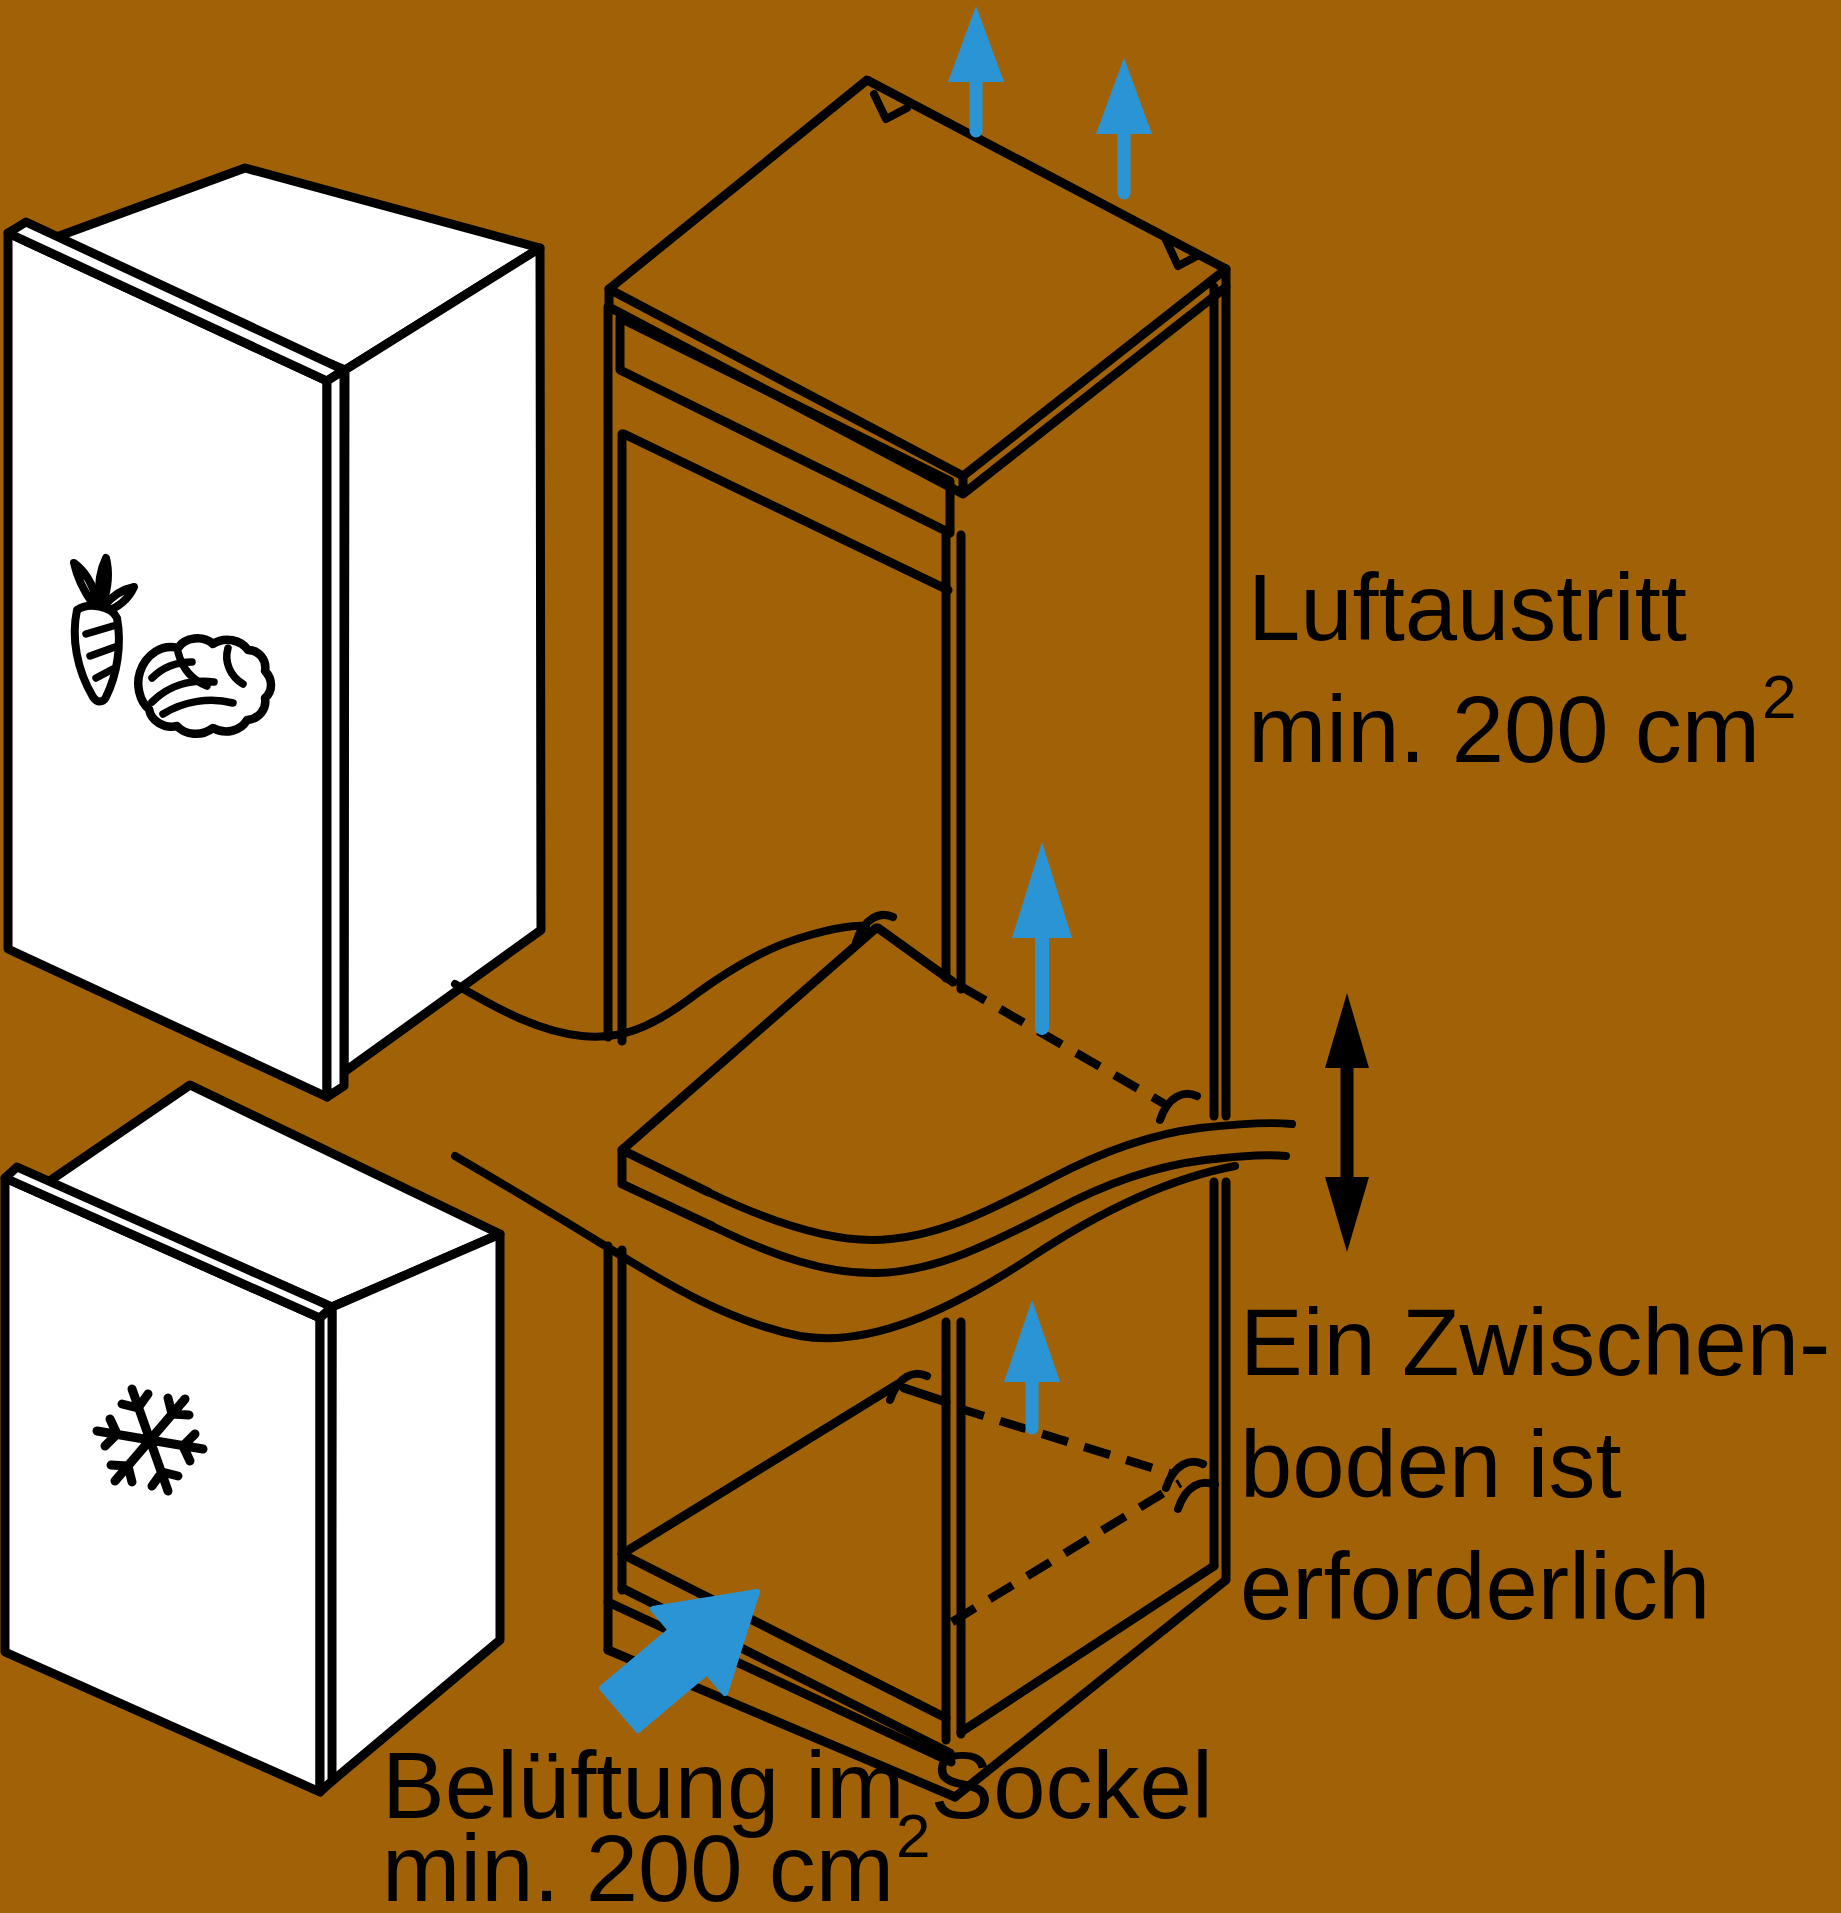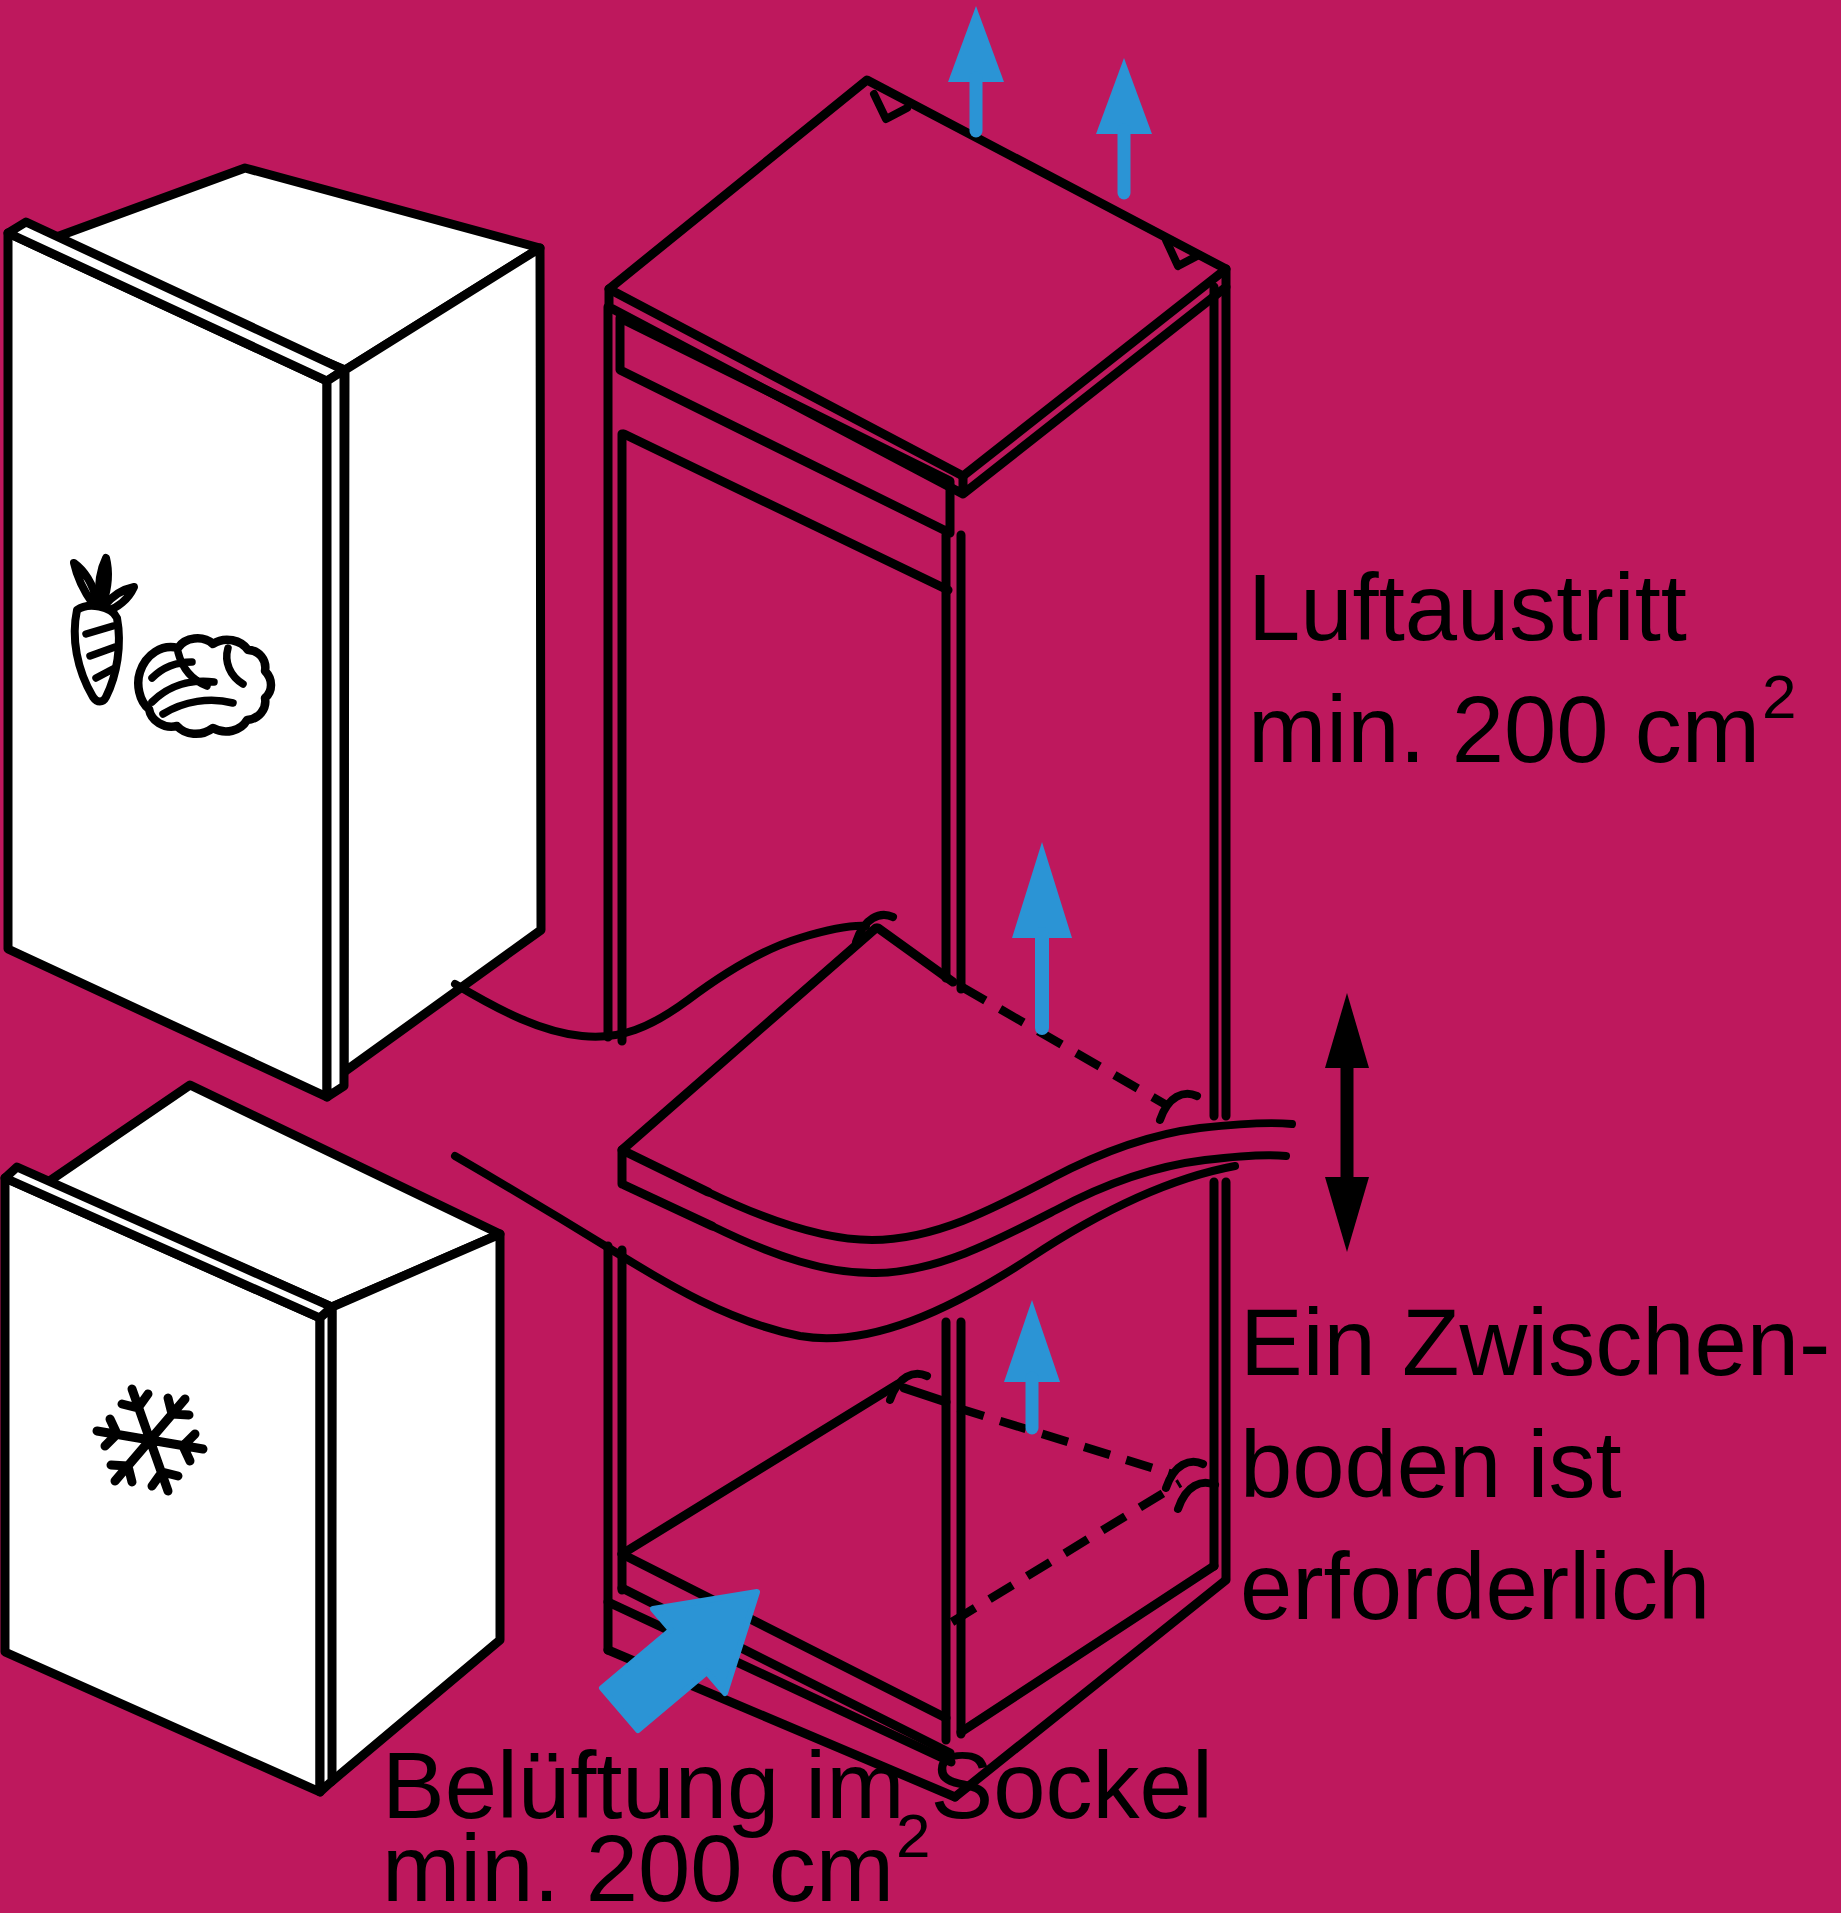--- a/index.html
+++ b/index.html
@@ -1,16 +1,16 @@
 <!DOCTYPE html>
 <html><head>
 <meta charset="utf-8">
 <style>
   html,body{margin:0;padding:0;background:#fff;}
-  #stage{position:relative;width:1841px;height:1913px;background:#be185d;overflow:hidden;text-decoration:underline;}
+  #stage{position:relative;width:1841px;height:1913px;background:#a16207;overflow:hidden;text-decoration:underline;}
   svg{position:absolute;left:0;top:0;}
   text{font-family:"Liberation Sans","DejaVu Sans",sans-serif;fill:#000;}
   .lbl{font-size:94px;}
   .sup{font-size:62px;}
   .ln{fill:none;stroke:#000;stroke-width:9;stroke-linecap:round;stroke-linejoin:round;}
   .lnf{fill:#fff;stroke:#000;stroke-width:9;stroke-linejoin:round;}
   .thin{fill:none;stroke:#000;stroke-width:8;stroke-linecap:round;stroke-linejoin:round;}
   .dash{fill:none;stroke:#000;stroke-width:8.5;stroke-linecap:butt;stroke-dasharray:27 17;}
   .ico{fill:#fff;stroke:#000;stroke-width:8;stroke-linecap:round;stroke-linejoin:round;}
   .icoln{fill:none;stroke:#000;stroke-width:7.5;stroke-linecap:round;stroke-linejoin:round;}

